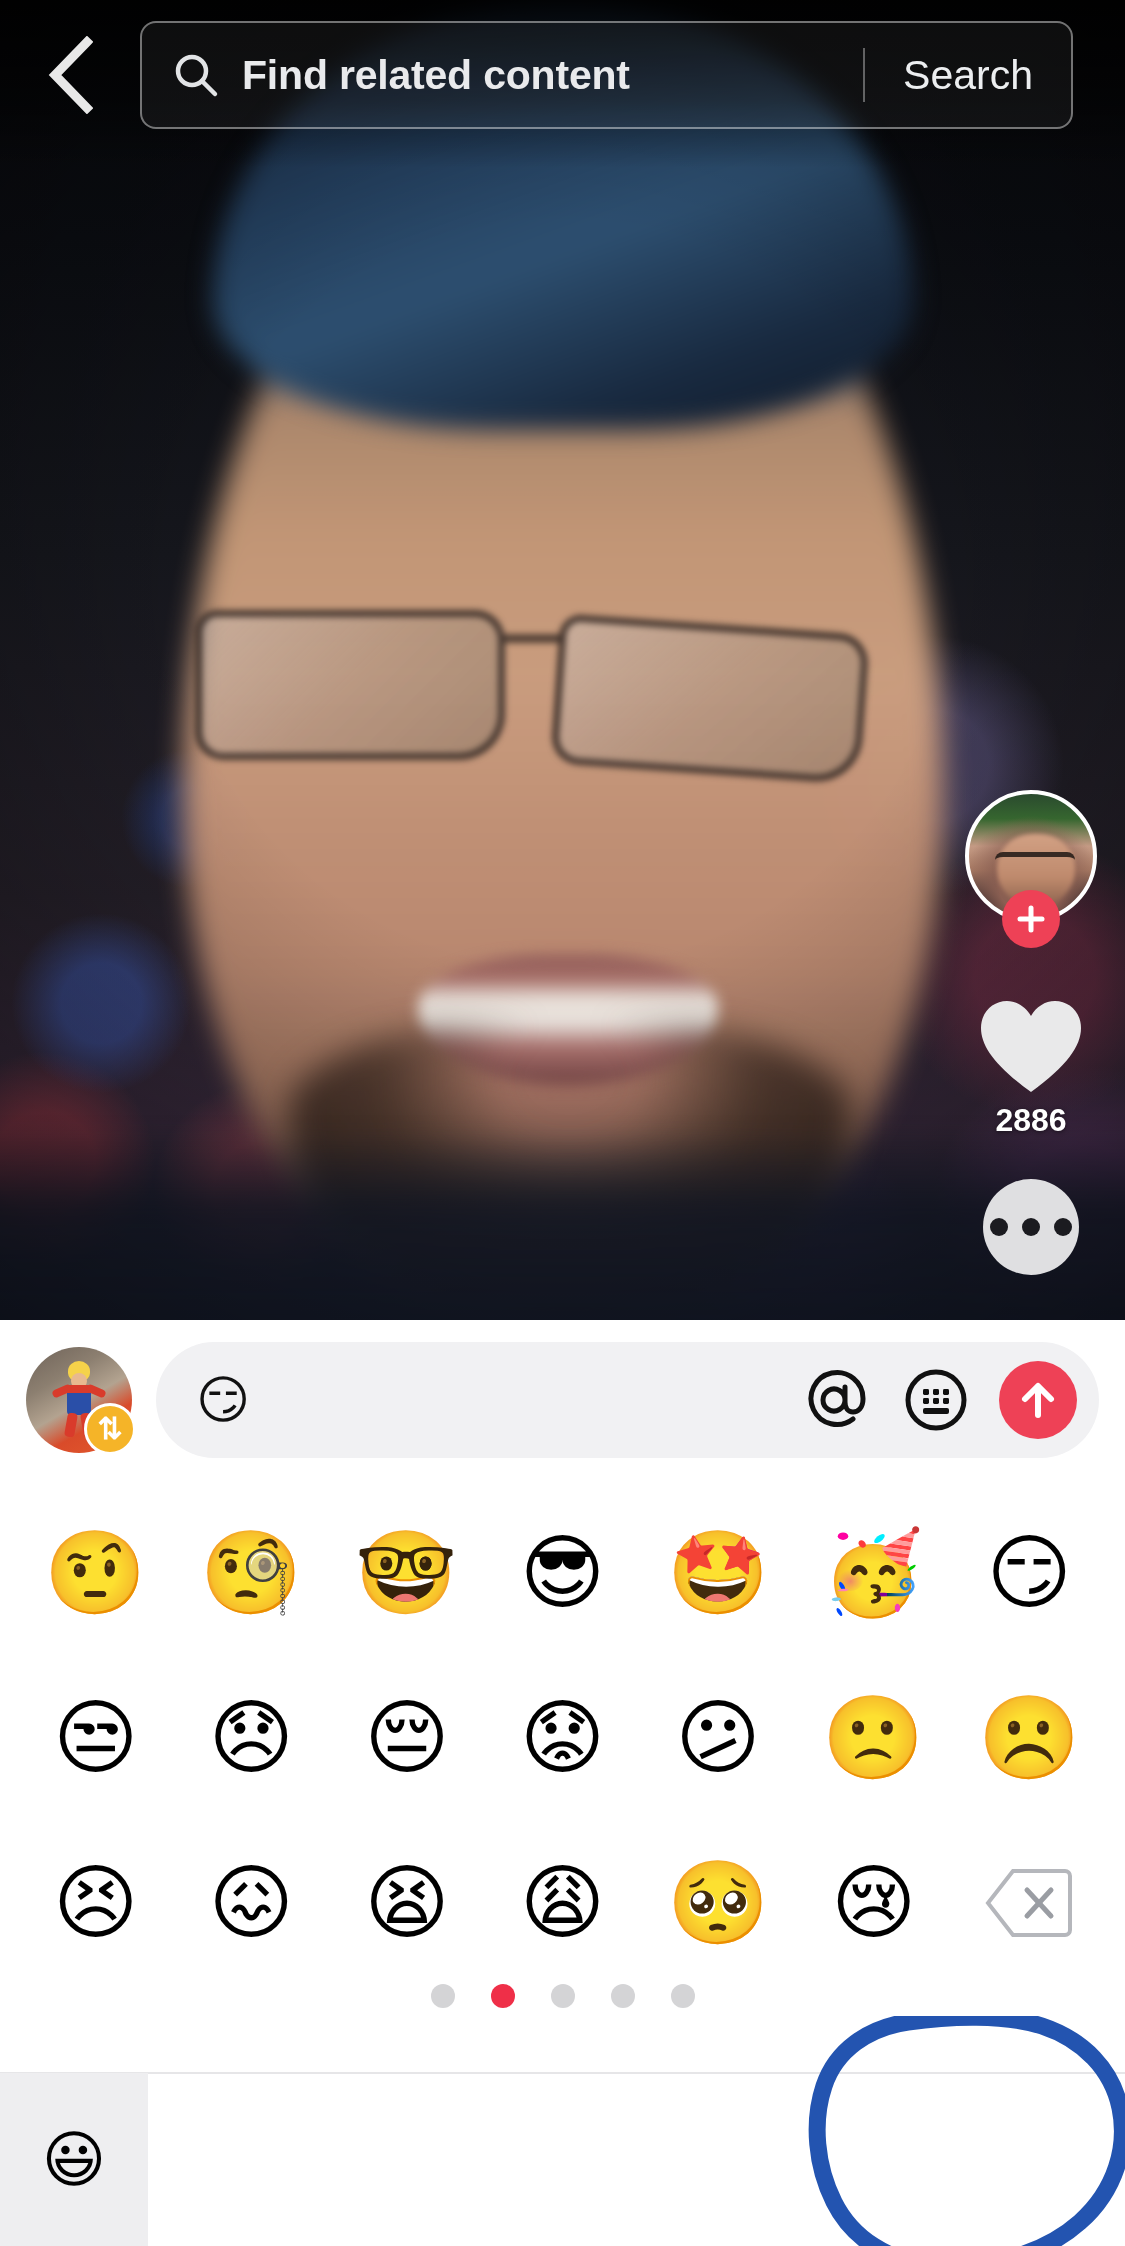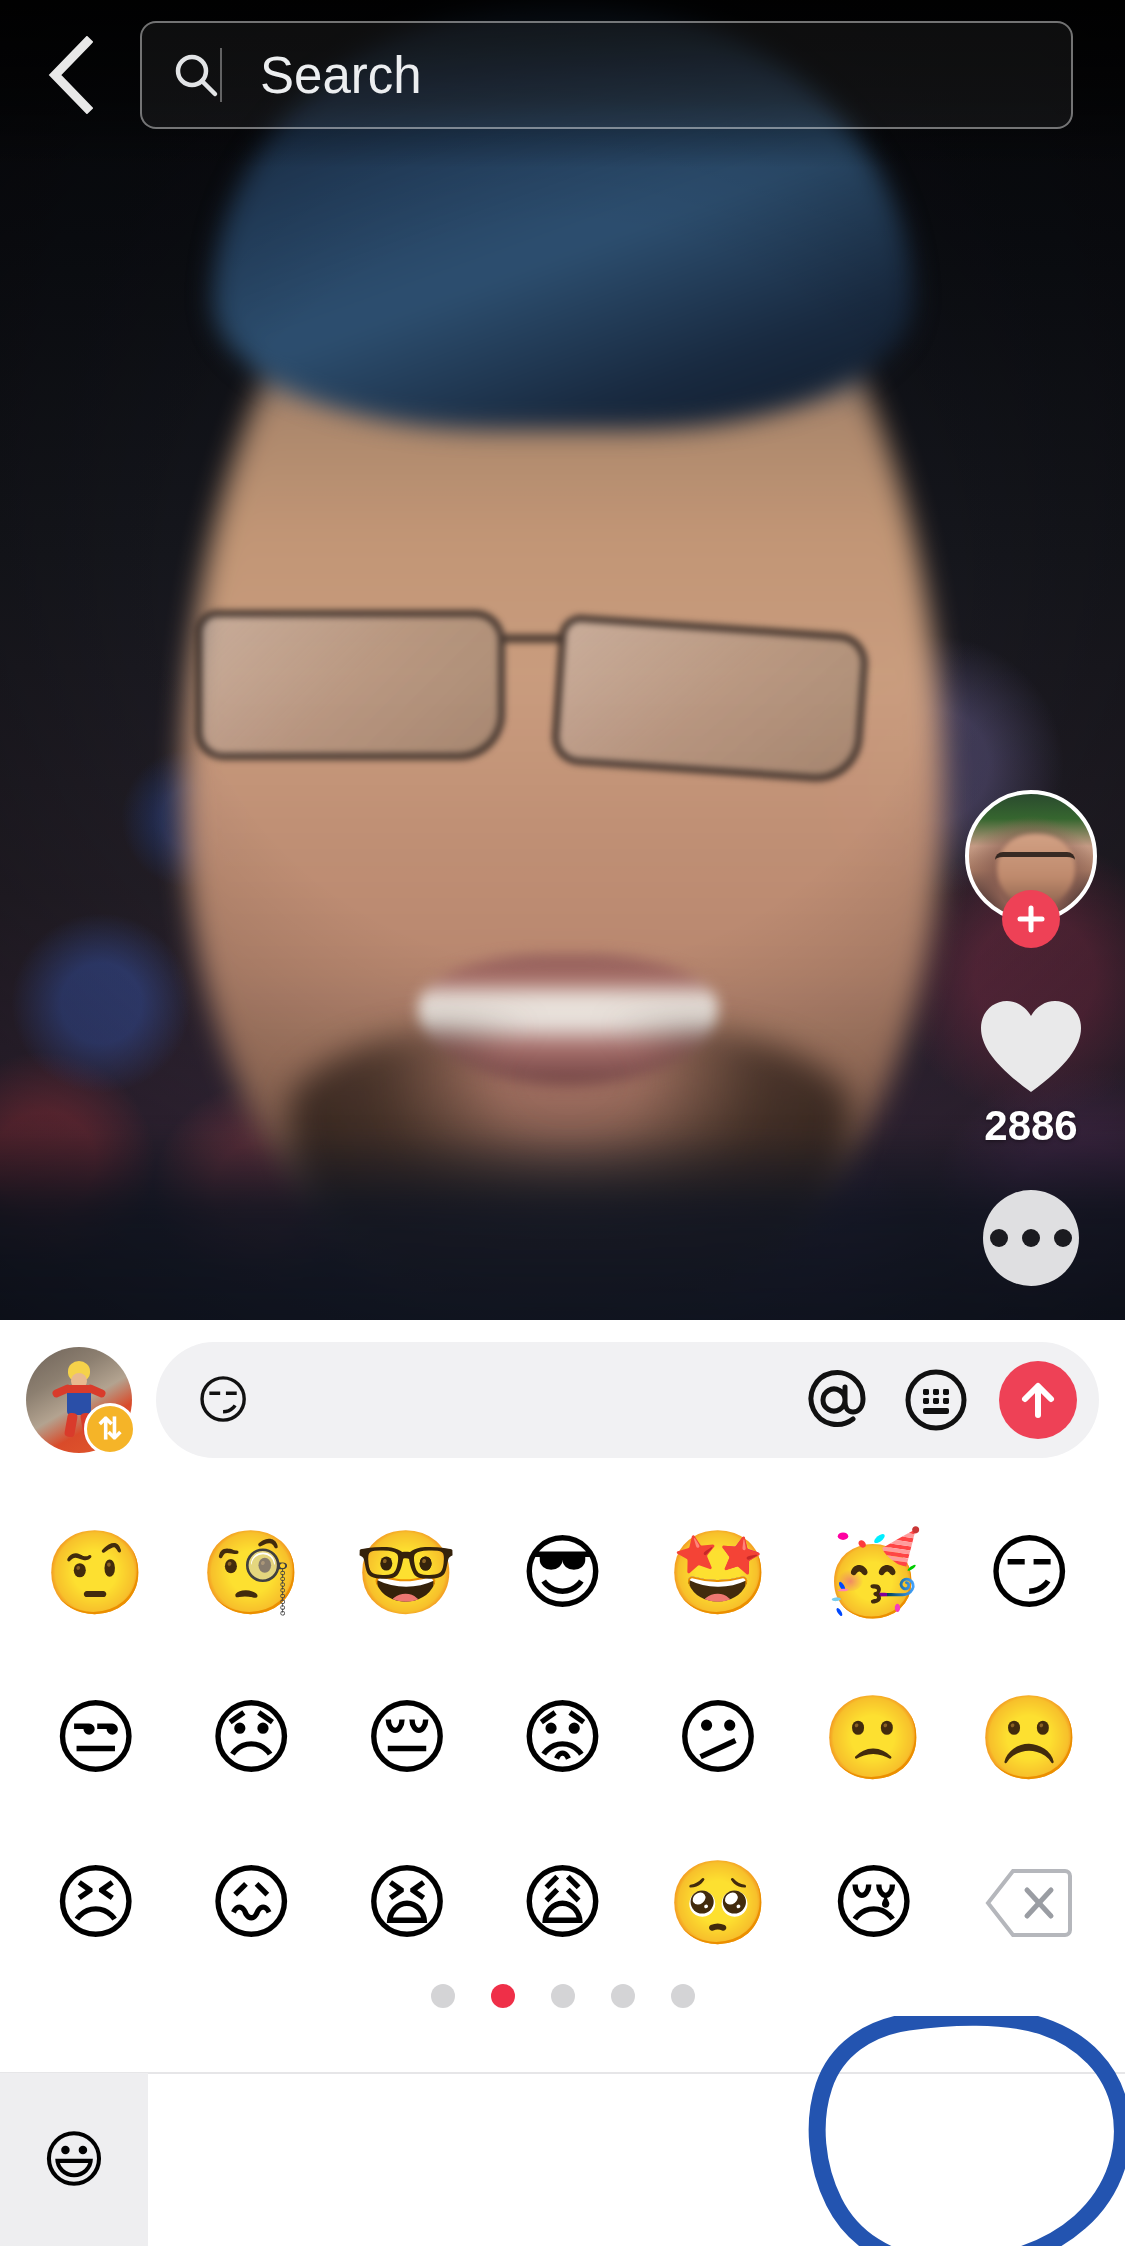--- a/index.html
+++ b/index.html
@@ -163,21 +163,21 @@
   }
   .search-div {
     width: 2px; height: 54px;
     background: rgba(255,255,255,0.35);
     flex: 0 0 auto;
   }
   .search-go {
     flex: 0 0 auto;
     padding: 0 38px;
     color: #eceef0;
-    font-size: 51px;
+    font-size: 41px;
     font-weight: 500;
   }
 
   
   .rail {
     position: absolute;
     right: 24px; top: 790px;
     width: 140px;
     z-index: 25;
     display: flex; flex-direction: column; align-items: center;
@@ -206,21 +206,21 @@
     position: absolute;
     left: 50%; bottom: -26px; transform: translateX(-50%);
     width: 58px; height: 58px; border-radius: 50%;
     background: #ee4156;
     display: flex; align-items: center; justify-content: center;
     color: #fff; font-size: 44px; line-height: 1; font-weight: 400;
   }
   .rail-item { margin-top: 76px; display: flex; flex-direction: column; align-items: center; }
   .rail-count {
     margin-top: 6px;
-    color: #fff; font-size: 42px; font-weight: 600;
+    color: #fff; font-size: 32px; font-weight: 600;
     text-shadow: 0 1px 4px rgba(0,0,0,0.5);
   }
   .dots-btn {
     margin-top: 40px;
     width: 96px; height: 96px; border-radius: 50%;
     background: #dfdfe1;
     display: flex; align-items: center; justify-content: center; gap: 14px;
   }
   .dots-btn i { width: 18px; height: 18px; border-radius: 50%; background: #1b1b20; display:block; }
 
@@ -381,20 +381,21 @@
       </svg>
     </div>
 
     <div class="searchbar">
       <span class="search-icon">
         <svg width="48" height="48" viewBox="0 0 48 48">
           <circle cx="20" cy="20" r="14" fill="none" stroke="#e2e4e6" stroke-width="4.5"></circle>
           <line x1="30" y1="30" x2="43" y2="43" stroke="#e2e4e6" stroke-width="4.5" stroke-linecap="round"></line>
         </svg>
       </span>
+      <span class="search-ph">Find related content</span>
       <span class="search-div"></span>
       <span class="search-go">Search</span>
     </div>
   </div>
 
   <div class="rail">
 
     <div class="avatar-wrap">
       <div class="avatar-ring">
         <div class="av-face"></div>

